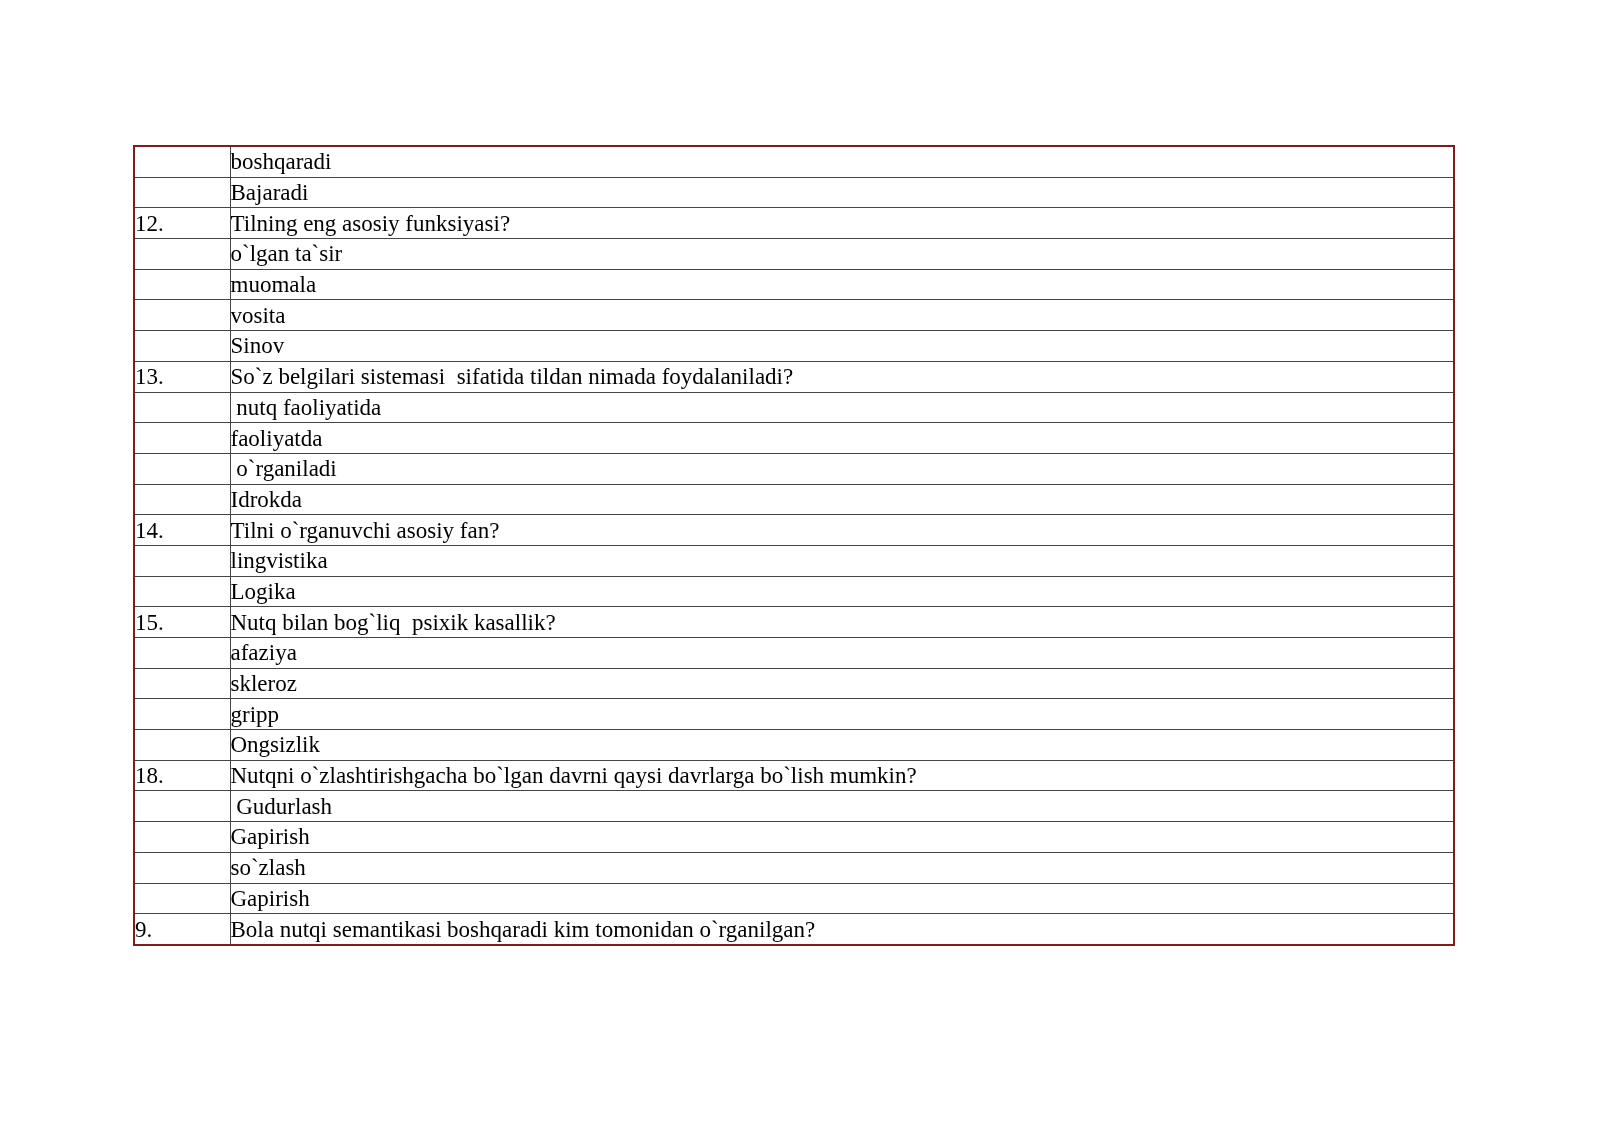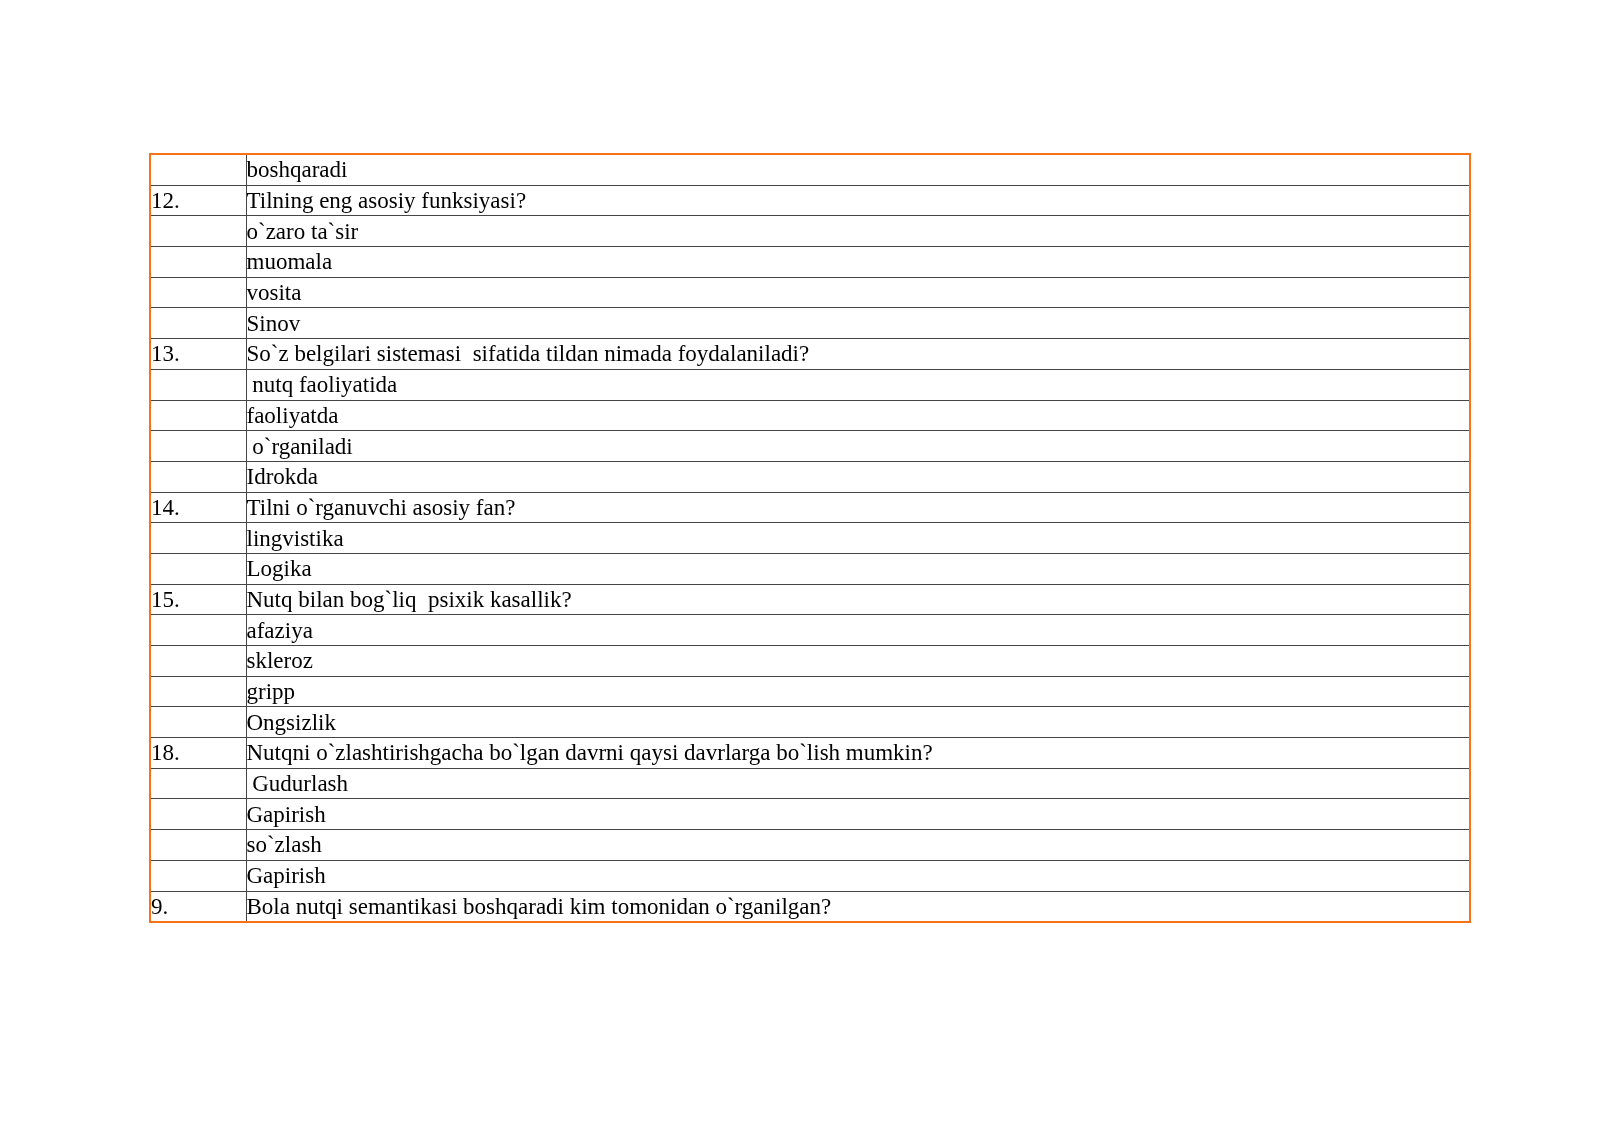--- a/index.html
+++ b/index.html
@@ -17,26 +17,25 @@
   .page {
     position: absolute;
     top: 0; left: 0;
     width: 1600px;
     height: 1131px;
     background: #ffffff;
   }
   table.quiz {
     position: absolute;
     left: 133px;
-    top: 153px;
+    top: 145px;
     width: 1322px;
     border-collapse: collapse;
     table-layout: fixed;
-    border: 2px solid #f97316;
-    margin-left: 16px;
+    border: 2px solid #7f1d1d;
   }
   table.quiz td {
     border: 1px solid #454545;
     height: 29.7px;
     font-size: 23px;
     line-height: 27px;
     vertical-align: middle;
     white-space: pre-wrap;
     overflow: hidden;
     padding: 0;
@@ -60,27 +59,31 @@
   <table class="quiz">
     <colgroup>
       <col style="width:96px">
       <col>
     </colgroup>
     <tbody>
         <tr>
           <td class="num-cell"></td>
           <td class="text-cell">boshqaradi</td>
         </tr>
+        <tr>
+          <td class="num-cell"></td>
+          <td class="text-cell">Bajaradi</td>
+        </tr>
         <tr class="question">
           <td class="num-cell">12.</td>
           <td class="text-cell">Tilning eng asosiy funksiyasi?</td>
         </tr>
         <tr>
           <td class="num-cell"></td>
-          <td class="text-cell">o`zaro ta`sir</td>
+          <td class="text-cell">o`lgan ta`sir</td>
         </tr>
         <tr>
           <td class="num-cell"></td>
           <td class="text-cell">muomala</td>
         </tr>
         <tr>
           <td class="num-cell"></td>
           <td class="text-cell">vosita</td>
         </tr>
         <tr>

